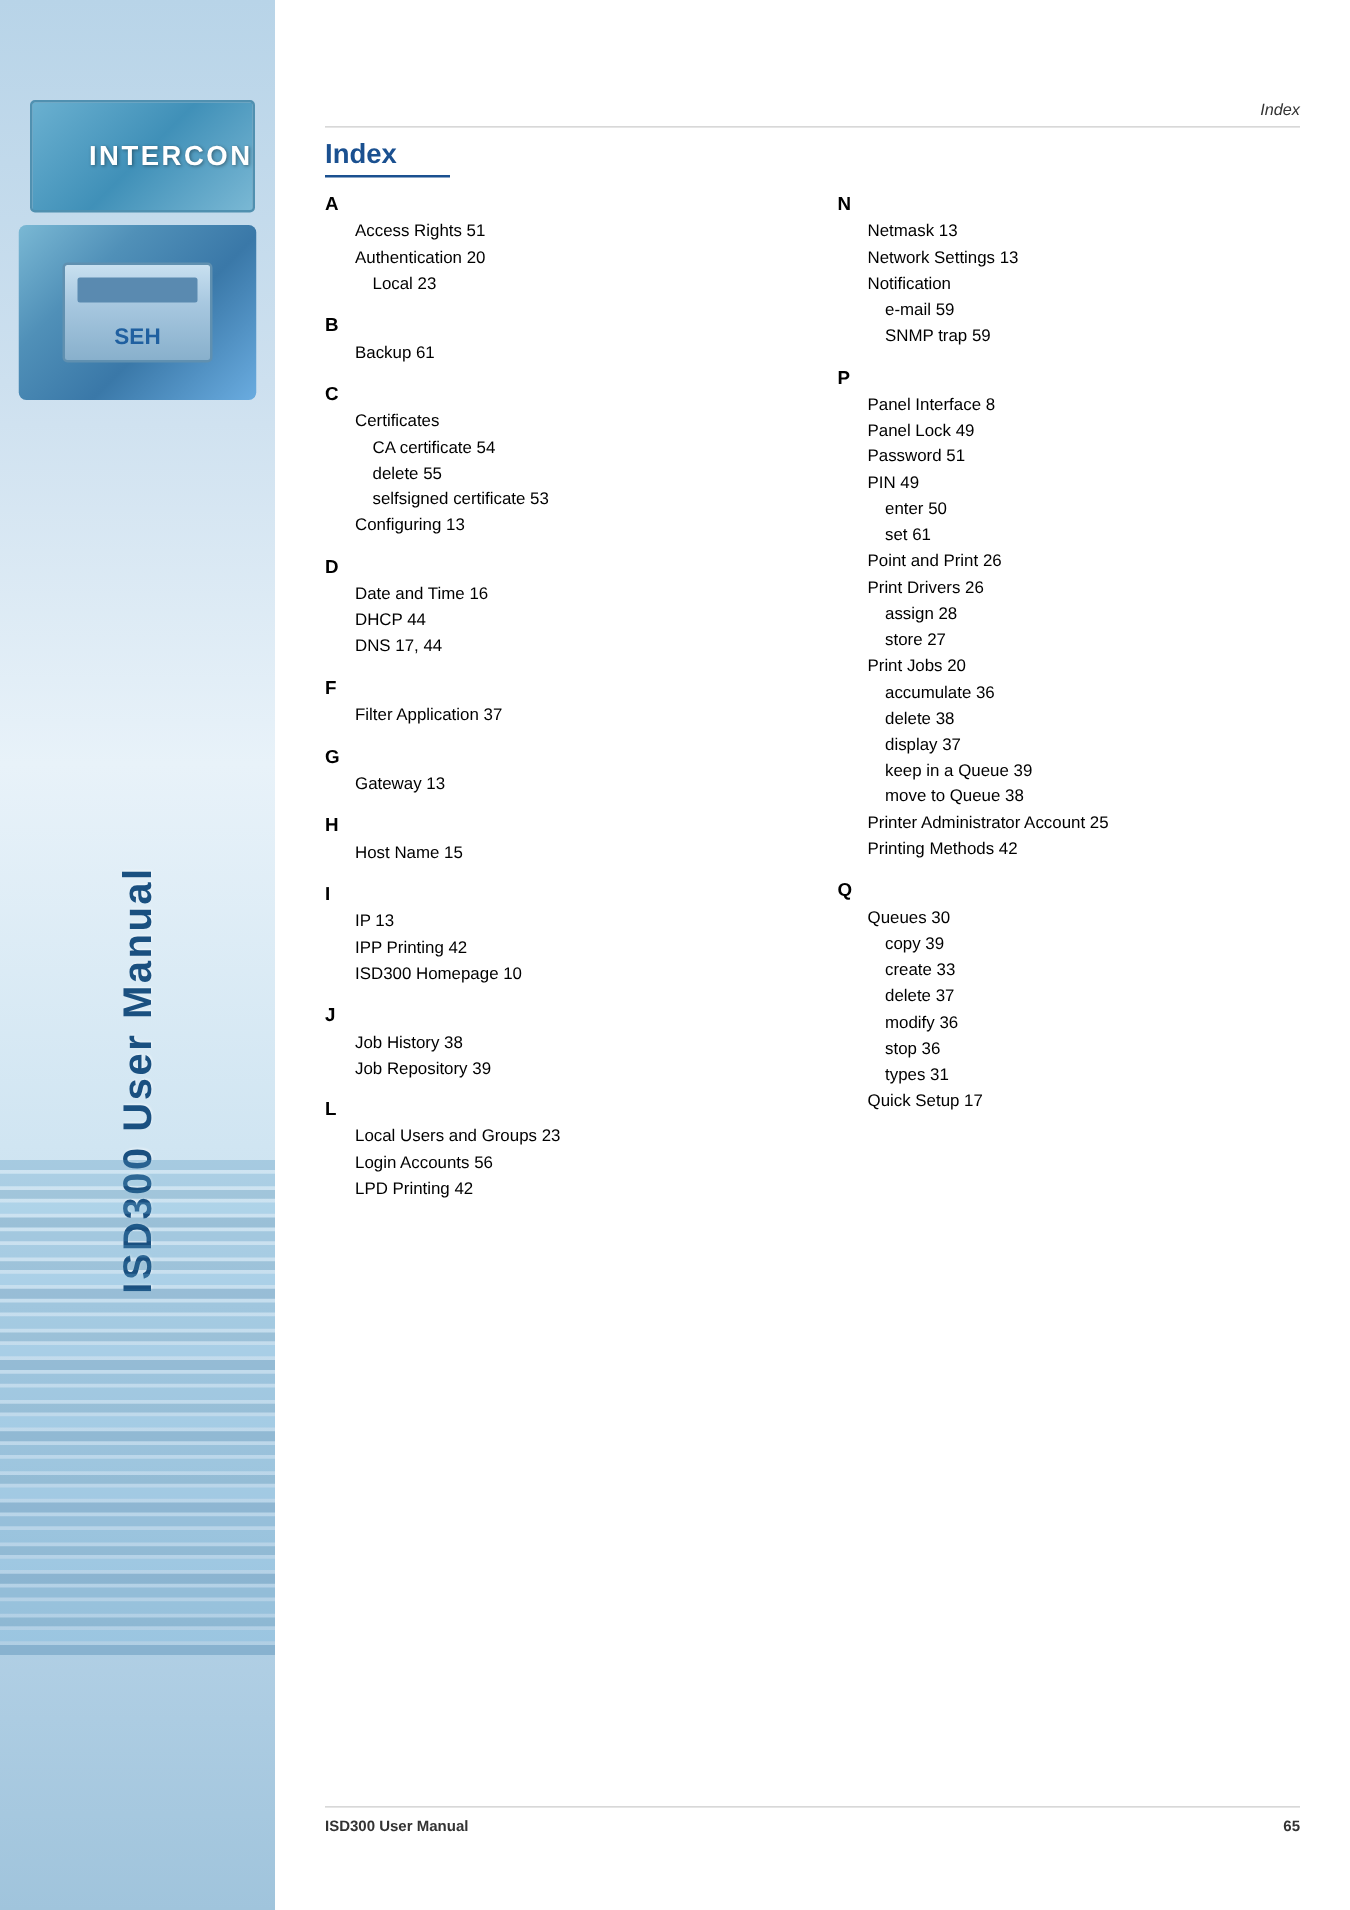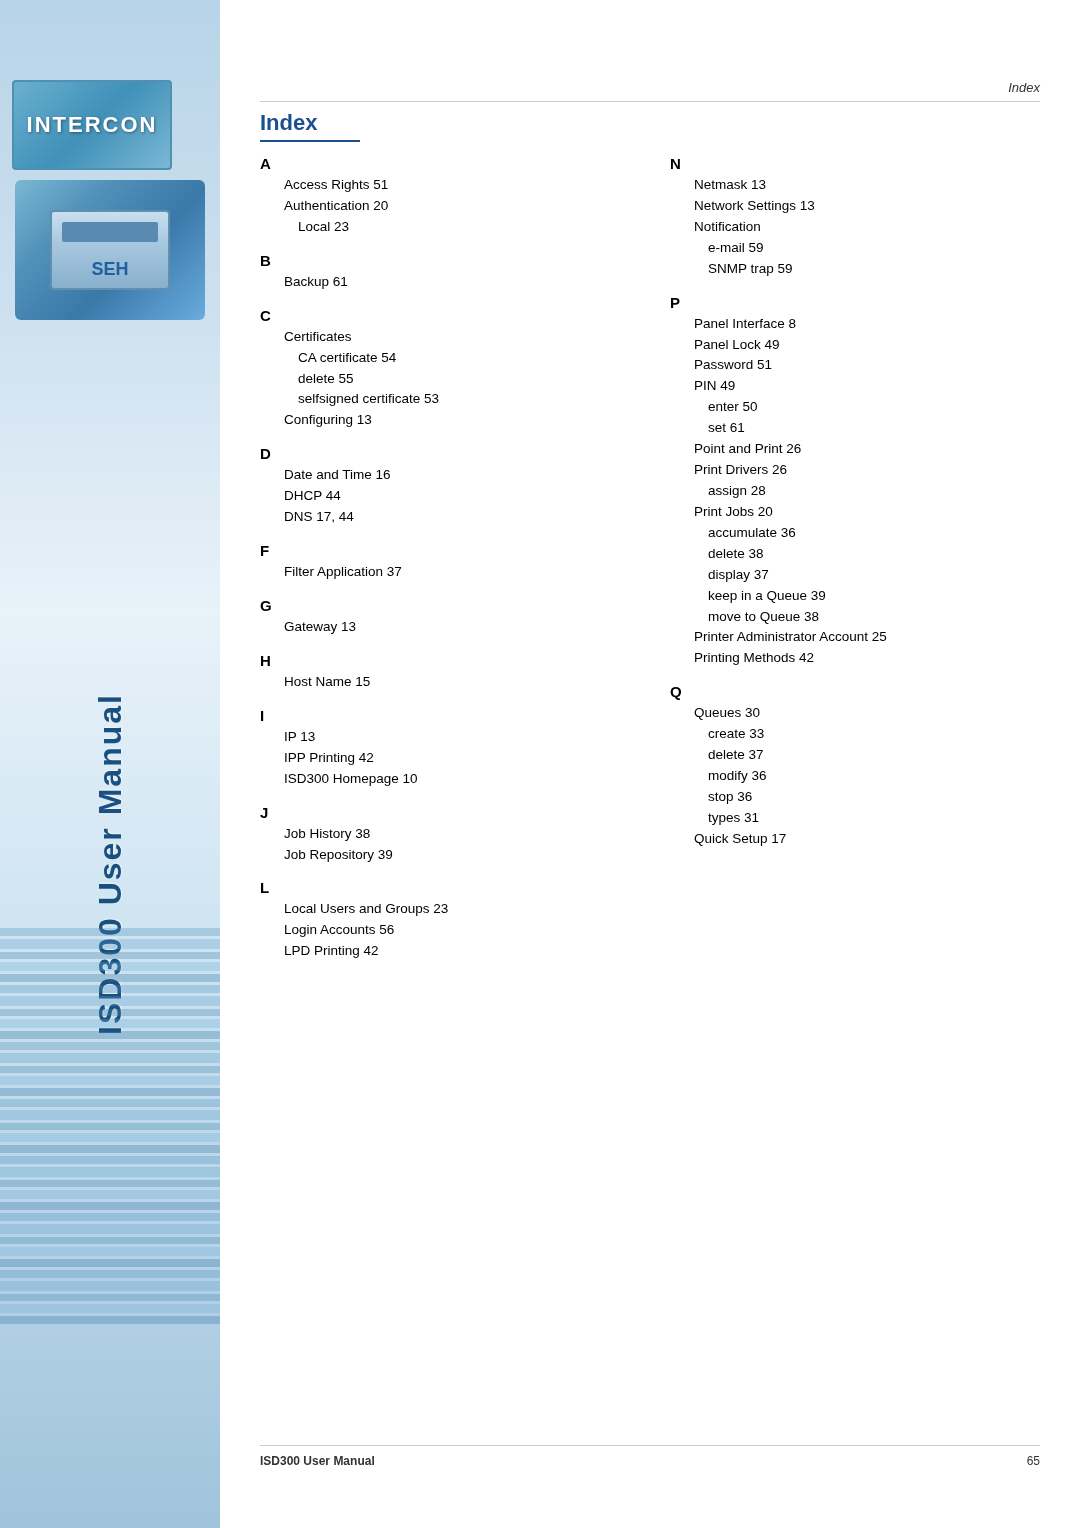--- a/index.html
+++ b/index.html
@@ -22,28 +22,28 @@
       top: 0;
       width: 220px;
       height: 1528px;
       background: linear-gradient(180deg, #b8d4e8 0%, #cde0ef 20%, #e8f2f9 40%, #d0e5f2 60%, #b8d4e8 80%, #a0c4dc 100%);
       overflow: hidden;
     }
 
     .sidebar-top-logo {
       position: absolute;
       top: 80px;
-      left: 12px;
-      width: 160px;
+      left: 24px;
+      width: 180px;
       height: 90px;
       background: linear-gradient(135deg, #6ab0d0 0%, #4090b8 50%, #7ab8d4 100%);
       border: 2px solid #5090b0;
       display: flex;
       align-items: center;
-      justify-content: center;
+      justify-content: flex-end;
       border-radius: 4px;
     }
 
     .logo-text {
       font-family: Arial, sans-serif;
       font-size: 22px;
       font-weight: bold;
       color: #ffffff;
       letter-spacing: 2px;
       text-shadow: 1px 1px 3px rgba(0,0,0,0.4);
@@ -206,20 +206,21 @@
 
     .footer-left {
       font-size: 12px;
       font-weight: bold;
       color: #333333;
     }
 
     .footer-right {
       font-size: 12px;
       color: #333333;
+      font-weight: bold;
     }
 
     
     .stripe-1 { background: #4a90b8; height: 8px; }
     .stripe-2 { background: #5aa0c8; height: 10px; }
     .stripe-3 { background: #3a80a8; height: 7px; }
     .stripe-4 { background: #6ab0d8; height: 9px; }
     .stripe-5 { background: #2a70a0; height: 8px; }
   </style>
 </head>
@@ -362,33 +363,35 @@
       <div class="section-letter">P</div>
       <div class="index-entry">Panel Interface 8</div>
       <div class="index-entry">Panel Lock 49</div>
       <div class="index-entry">Password 51</div>
       <div class="index-entry">PIN 49</div>
       <div class="index-entry sub">enter 50</div>
       <div class="index-entry sub">set 61</div>
       <div class="index-entry">Point and Print 26</div>
       <div class="index-entry">Print Drivers 26</div>
       <div class="index-entry sub">assign 28</div>
+      <div class="index-entry sub">store 27</div>
       <div class="index-entry">Print Jobs 20</div>
       <div class="index-entry sub">accumulate 36</div>
       <div class="index-entry sub">delete 38</div>
       <div class="index-entry sub">display 37</div>
       <div class="index-entry sub">keep in a Queue 39</div>
       <div class="index-entry sub">move to Queue 38</div>
       <div class="index-entry">Printer Administrator Account 25</div>
       <div class="index-entry">Printing Methods 42</div>
     </div>
 
     <div class="index-section">
       <div class="section-letter">Q</div>
       <div class="index-entry">Queues 30</div>
+      <div class="index-entry sub">copy 39</div>
       <div class="index-entry sub">create 33</div>
       <div class="index-entry sub">delete 37</div>
       <div class="index-entry sub">modify 36</div>
       <div class="index-entry sub">stop 36</div>
       <div class="index-entry sub">types 31</div>
       <div class="index-entry">Quick Setup 17</div>
     </div>
 
   </div>
 </div>

